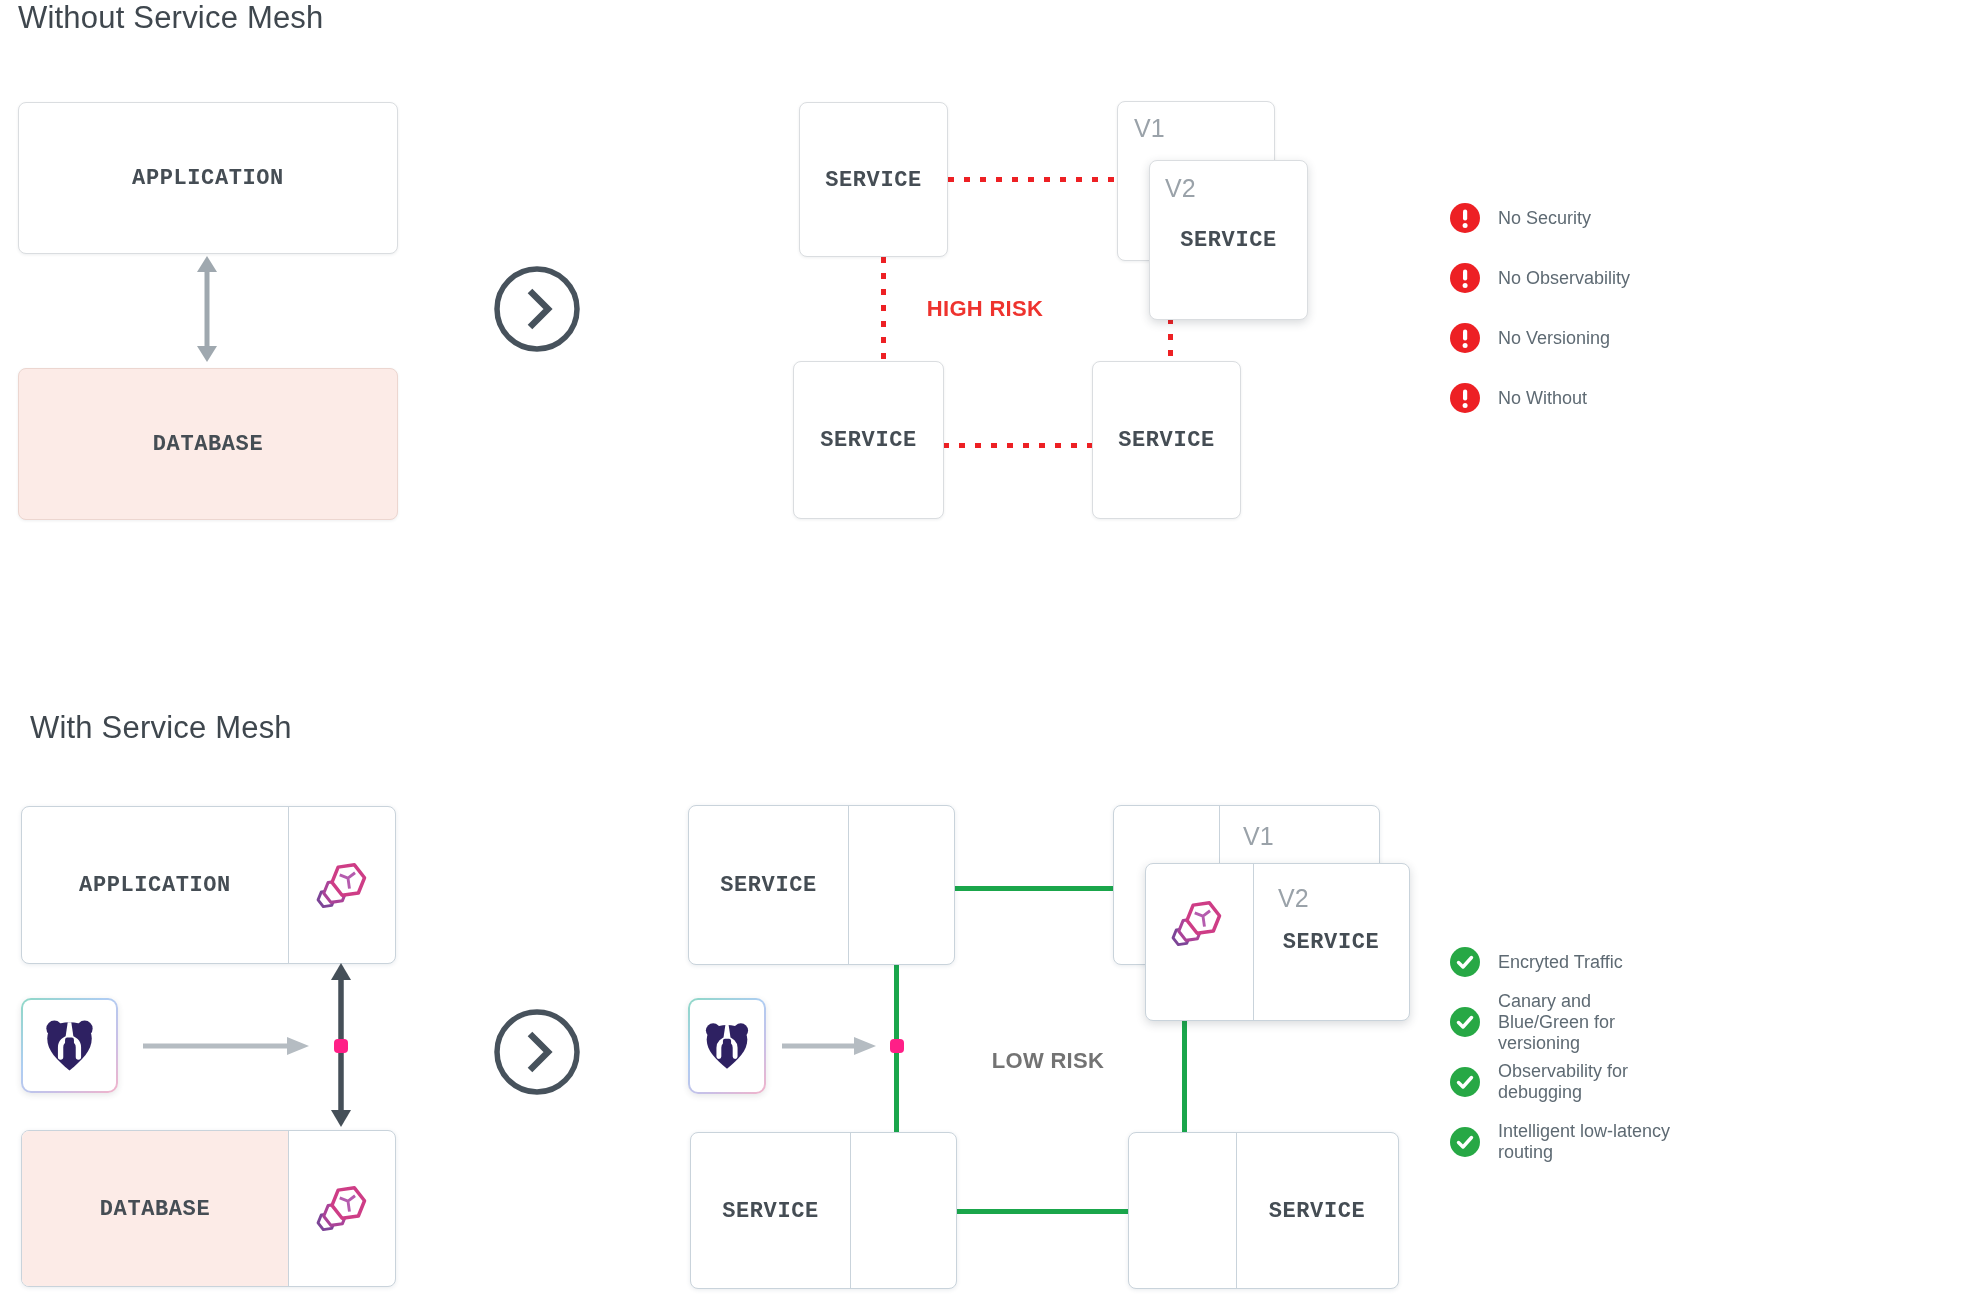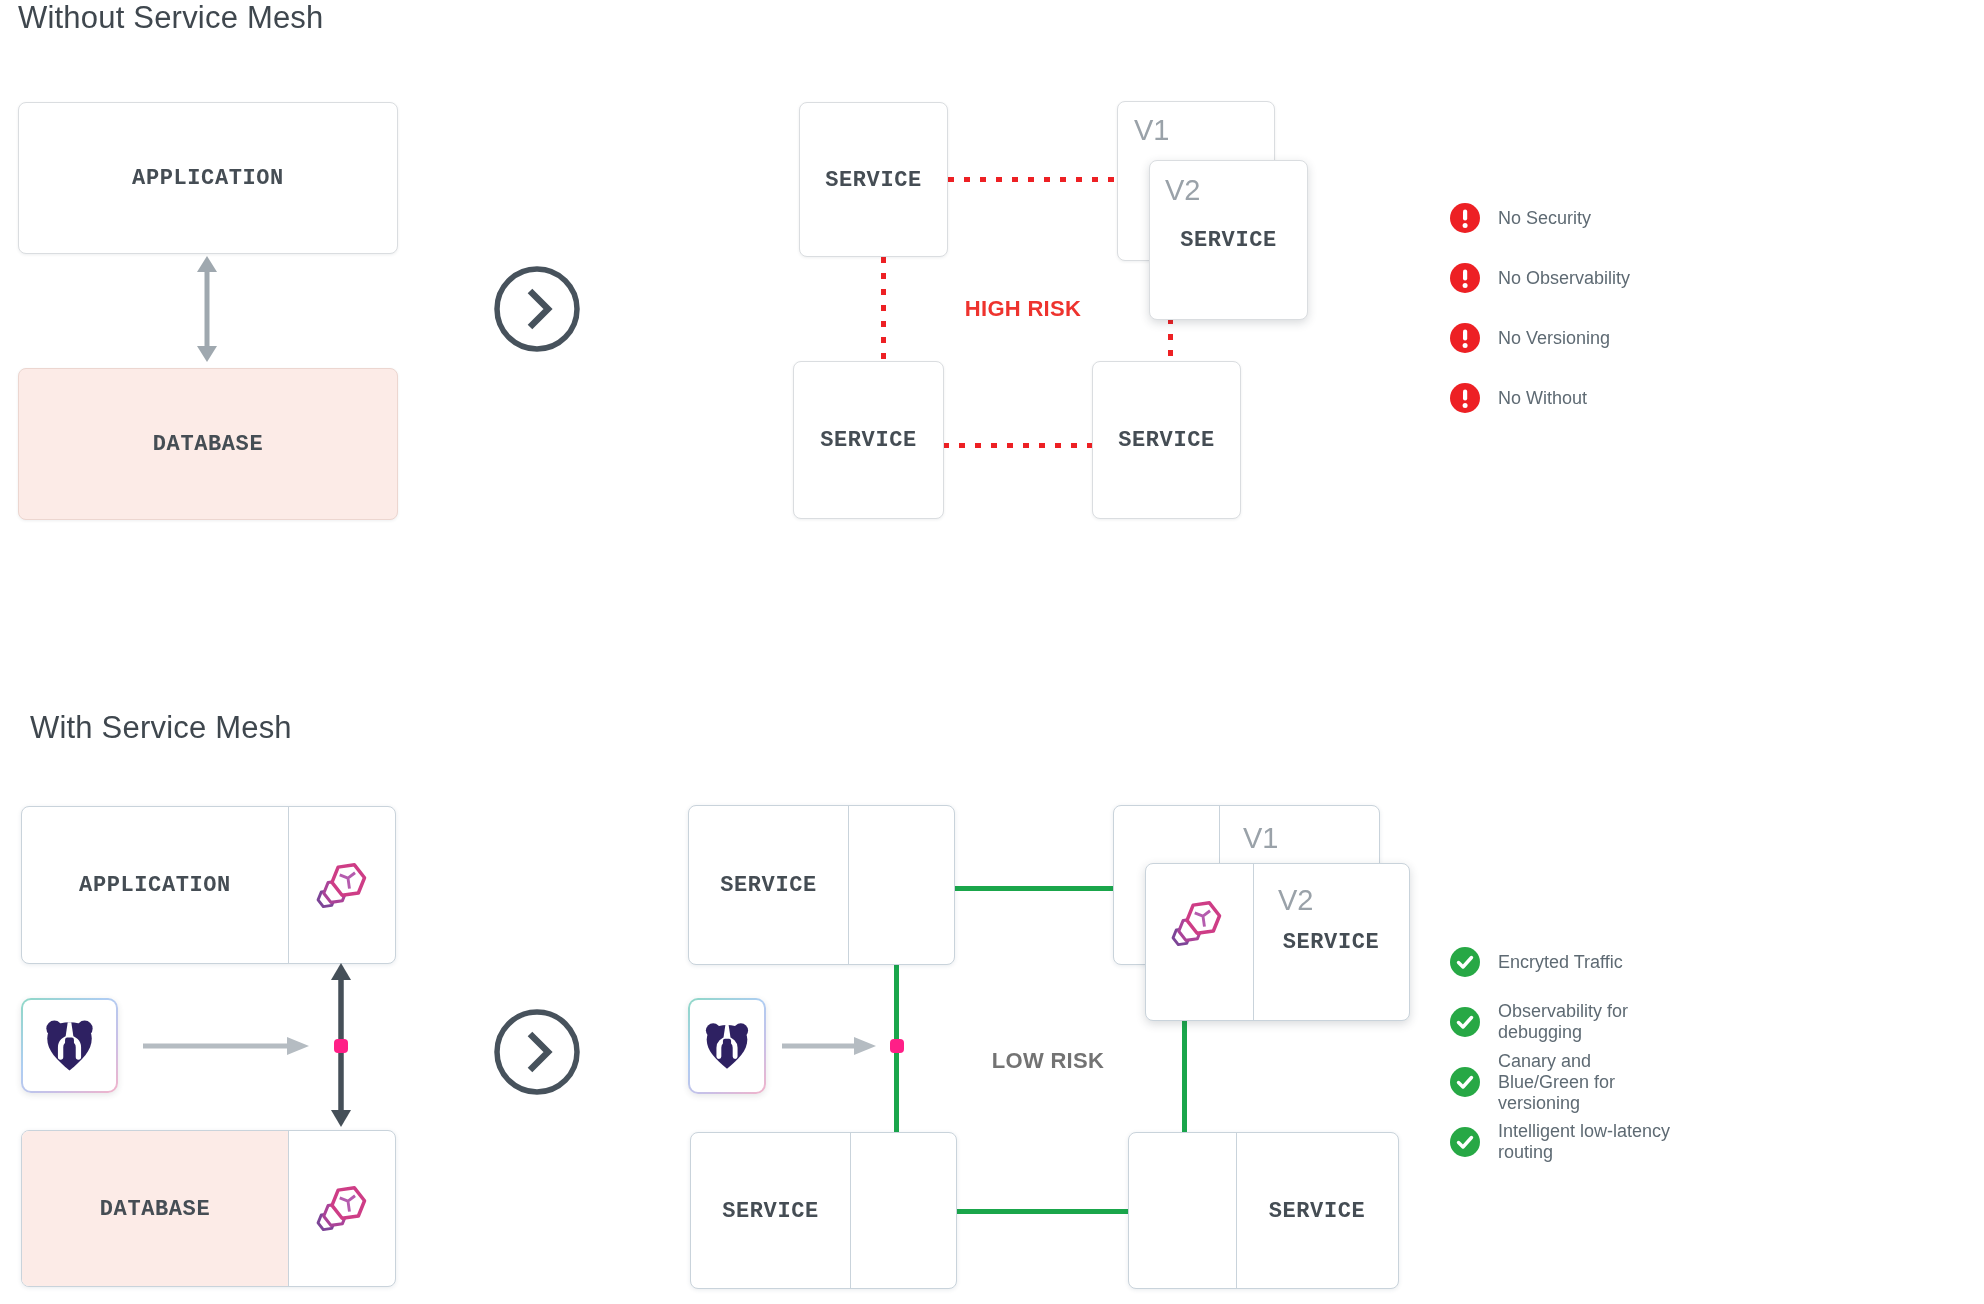--- a/index.html
+++ b/index.html
@@ -14,21 +14,21 @@
     box-shadow:0 1px 3px rgba(40,50,60,.08);
   }
   .box.blue{border-color:#c9d3db;box-shadow:0 1px 4px rgba(31,60,90,.10);}
   .box.front{box-shadow:0 3px 10px rgba(40,50,60,.18);z-index:2;margin-top:17px;}
   .box.back{z-index:1;}
   .pinkfill{background:#fcebe7;border-color:#ecd6d0;}
   .boxlabel{
     position:absolute;left:0;right:0;top:50%;transform:translateY(-50%);
     text-align:center;font-size:22px;font-weight:700;letter-spacing:.6px;color:#454d54;font-family:Liberation Mono, monospace;
   }
-  .verlabel{position:absolute;font-size:29px;color:#9aa2a9;}
+  .verlabel{position:absolute;font-size:25px;color:#9aa2a9;}
   .divider{position:absolute;top:0;bottom:0;width:1px;background:#c9d3db;}
   .pinkpart{position:absolute;left:0;top:0;bottom:0;background:#fcebe7;border-radius:7px 0 0 7px;}
   .dot-h{position:absolute;height:5px;background-image:repeating-linear-gradient(to right,#ed2024 0 6px,transparent 6px 16px);}
   .dot-v{position:absolute;width:5px;background-image:repeating-linear-gradient(to bottom,#ed2024 0 6px,transparent 6px 16px);}
   .grn-h{position:absolute;height:5px;background:#1aa64b;}
   .grn-v{position:absolute;width:5px;background:#1aa64b;}
   .risk{position:absolute;width:170px;text-align:center;font-size:22px;font-weight:700;letter-spacing:.3px;}
   .risk.high{color:#ee332e;}
   .risk.low{color:#737373;margin-top:8px;}
   .list{position:absolute;left:1450px;}
@@ -120,21 +120,21 @@
   </div>
   <div class="box back" style="left:1092px;top:361px;width:147px;height:156px;">
     <span class="boxlabel">SERVICE</span>
   </div>
 
   <div class="dot-h" style="left:948px;top:177px;width:169px;"></div>
   <div class="dot-v" style="left:881px;top:257px;height:104px;"></div>
   <div class="dot-v" style="left:1168px;top:302px;height:59px;"></div>
   <div class="dot-h" style="left:943px;top:443px;width:149px;"></div>
 
-  <div class="risk high" style="left:938px;top:296px;">HIGH RISK</div>
+  <div class="risk high" style="left:900px;top:296px;">HIGH RISK</div>
 
   <div class="list" style="top:188px;">
     <div class="list-row">
       <svg class="icon30">
           <use href="#sym-alert"></use>
         </svg>
       <span class="txt">No Security</span>
     </div>
     <div class="list-row">
       <svg class="icon30">
@@ -261,29 +261,29 @@
     <div class="list-row">
       <svg class="icon30">
           <use href="#sym-check"></use>
         </svg>
       <span class="txt">Encryted Traffic</span>
     </div>
     <div class="list-row">
       <svg class="icon30">
           <use href="#sym-check"></use>
         </svg>
+      <span class="txt">Canary and Blue/Green for versioning</span>
+    </div>
+    <div class="list-row">
+      <svg class="icon30">
+          <use href="#sym-check"></use>
+        </svg>
       <span class="txt">Observability for debugging</span>
     </div>
     <div class="list-row">
       <svg class="icon30">
           <use href="#sym-check"></use>
         </svg>
-      <span class="txt">Canary and Blue/Green for versioning</span>
-    </div>
-    <div class="list-row">
-      <svg class="icon30">
-          <use href="#sym-check"></use>
-        </svg>
       <span class="txt">Intelligent low-latency routing</span>
     </div>
   </div>
 
 </div>
 
 </body></html>

